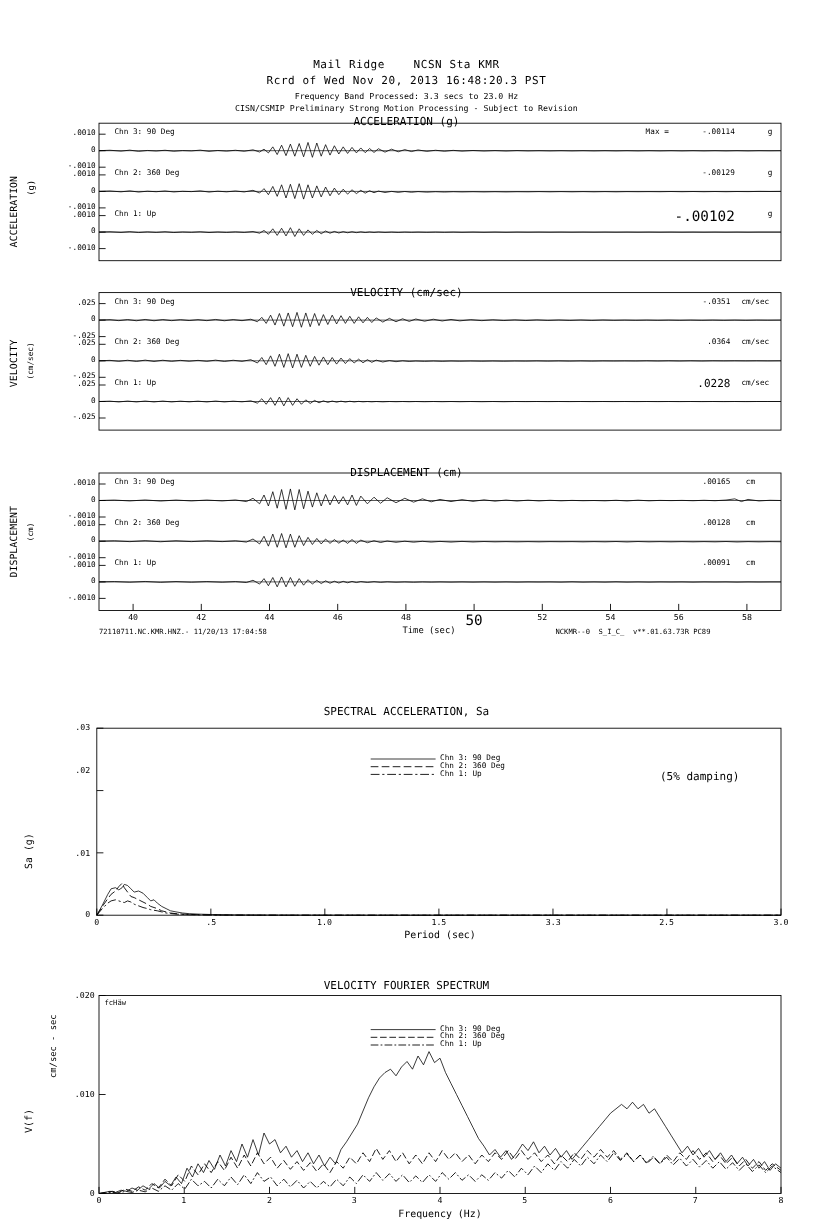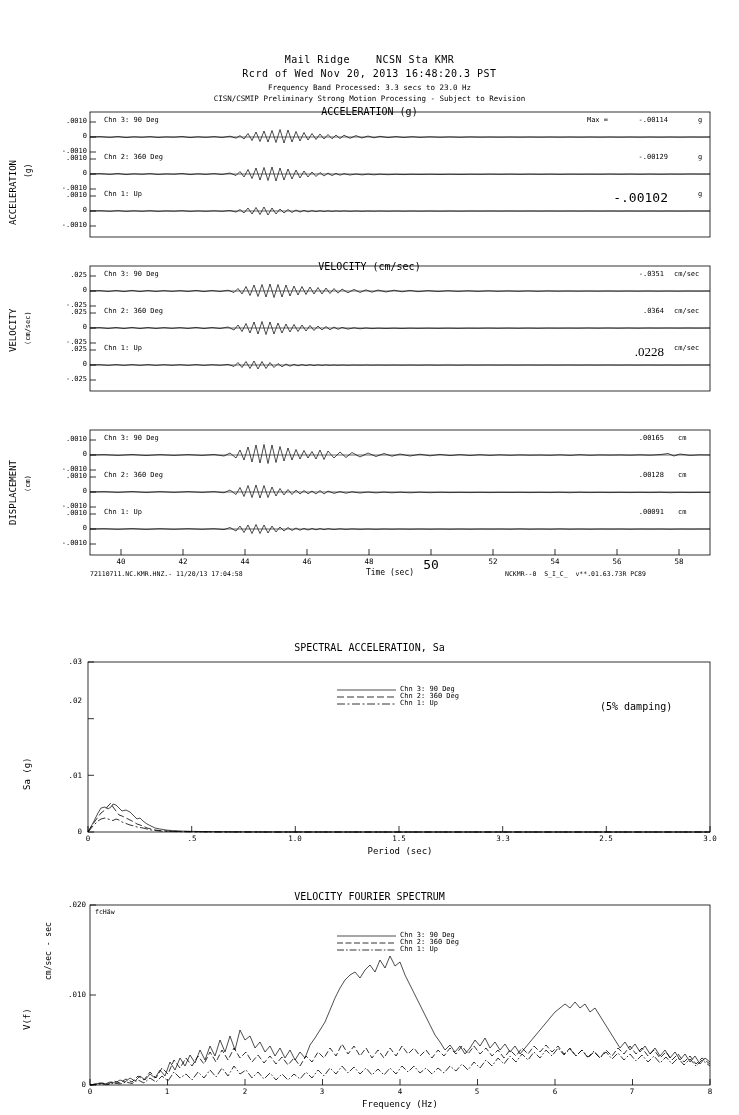--- a/index.html
+++ b/index.html
@@ -114,23 +114,24 @@
   <div class="t mono rt" style="left:40px;top:375px;width:47px;font-size:7px;">-.025</div>
 
   <div class="t mono" style="left:104px;top:270px;font-size:7px;">Chn 3: 90 Deg</div>
   <div class="t mono" style="left:104px;top:307px;font-size:7px;">Chn 2: 360 Deg</div>
   <div class="t mono" style="left:104px;top:344px;font-size:7px;">Chn 1: Up</div>
 
   <div class="t mono rt" style="left:600px;top:270px;width:64px;font-size:7px;">-.0351</div>
   <div class="t mono" style="left:674px;top:270px;font-size:7px;">cm/sec</div>
   <div class="t mono rt" style="left:600px;top:307px;width:64px;font-size:7px;">.0364</div>
   <div class="t mono" style="left:674px;top:307px;font-size:7px;">cm/sec</div>
-  <div class="t mono rt" style="left:600px;top:344px;width:64px;font-size:13px;font-family:Liberation Serif, serif;">.0228</div>
+  <div class="t mono rt" style="left:600px;top:344px;width:64px;font-size:10px;">.0228</div>
   <div class="t mono" style="left:674px;top:344px;font-size:7px;">cm/sec</div>
 
+  <div class="t mono ctr" style="left:0;top:425px;width:739px;font-size:10px;">DISPLACEMENT (cm)</div>
   <div class="t mono" style="left:8px;top:525px;font-size:9px;transform:rotate(-90deg);transform-origin:0 0;">DISPLACEMENT</div>
   <div class="t mono" style="left:24px;top:492px;font-size:7px;transform:rotate(-90deg);transform-origin:0 0;">(cm)</div>
 
   <svg width="739" height="1115">
     <rect class="ax" x="90" y="430" width="620" height="125"></rect>
     <line class="zero" x1="90" y1="455" x2="710" y2="455"></line>
     <polyline class="trace" points="90,455 104,454.6 118,455.4 132,454.5 146,455.5 160,454.6 174,455.4 188,454.6 202,455.4 214,454.5 224,456 230,453 236,458 240,450 244,460 248,447 252,462 256,445 260,463 264,444.5 268,463.5 272,445 276,462.5 280,446.5 284,461 288,448 292,460 296,449.5 300,459 304,450.5 308,458 312,451.5 316,459 320,450 324,459.5 328,451 334,458 340,452 346,457.5 352,452.5 360,457 368,453 376,456.5 384,453.5 392,456.2 400,454 410,456 420,454.2 430,455.8 440,454.4 450,455.6 460,454.6 470,455.5 480,454.7 490,455.4 500,454.8 510,455.3 520,454.9 530,455.2 540,455 550,455.3 560,454.8 570,455.4 580,454.7 590,455.3 600,454.9 610,455.1 620,454.9 630,455.2 640,454.8 650,455.2 660,454.6 668,453.5 674,456 680,454 690,455.4 700,454.8 710,455"></polyline>
     <line class="zero" x1="90" y1="492" x2="710" y2="492"></line>
     <polyline class="trace" points="90,492 104,491.6 118,492.4 132,491.5 146,492.5 160,491.6 174,492.4 188,491.6 202,492.4 214,491.6 224,492.8 230,490 236,494.5 240,487.5 244,496.5 248,485.5 252,497.5 256,485 260,498 264,485.5 268,497.5 272,487 276,496 280,488.5 284,495 288,489.5 292,494.5 296,490 300,494 304,490.5 308,493.8 312,491 316,494 320,490.5 324,494 328,491 334,493.4 340,491.6 346,493.2 352,491.8 360,493 368,492 376,492.9 384,492.1 392,492.8 400,492.2 410,492.8 420,492.2 430,492.7 440,492.3 450,492.6 460,492.4 470,492.6 480,492.4 490,492.6 500,492.4 510,492.5 520,492.4 530,492.6 540,492.4 550,492.6 560,492.3 570,492.7 580,492.3 590,492.6 600,492.4 610,492.6 620,492.4 630,492.6 640,492.4 650,492.6 660,492.3 670,492.7 680,492.4 690,492.6 700,492.4 710,492.5"></polyline>
     <line class="zero" x1="90" y1="529" x2="710" y2="529"></line>

